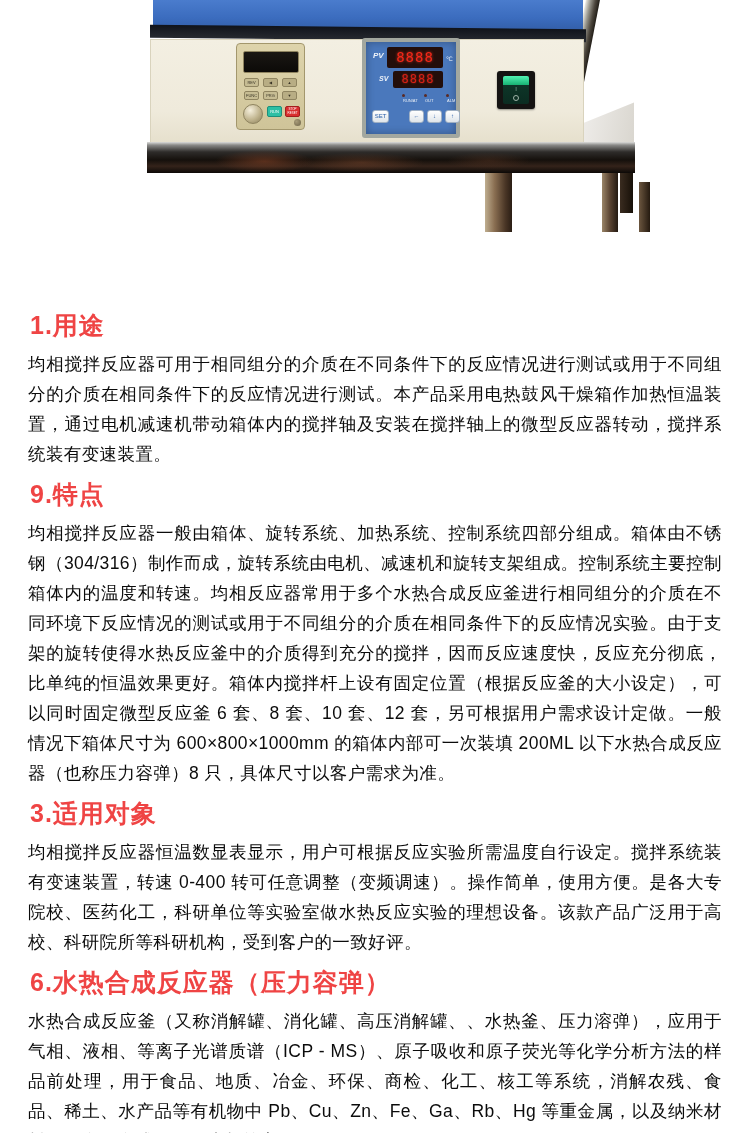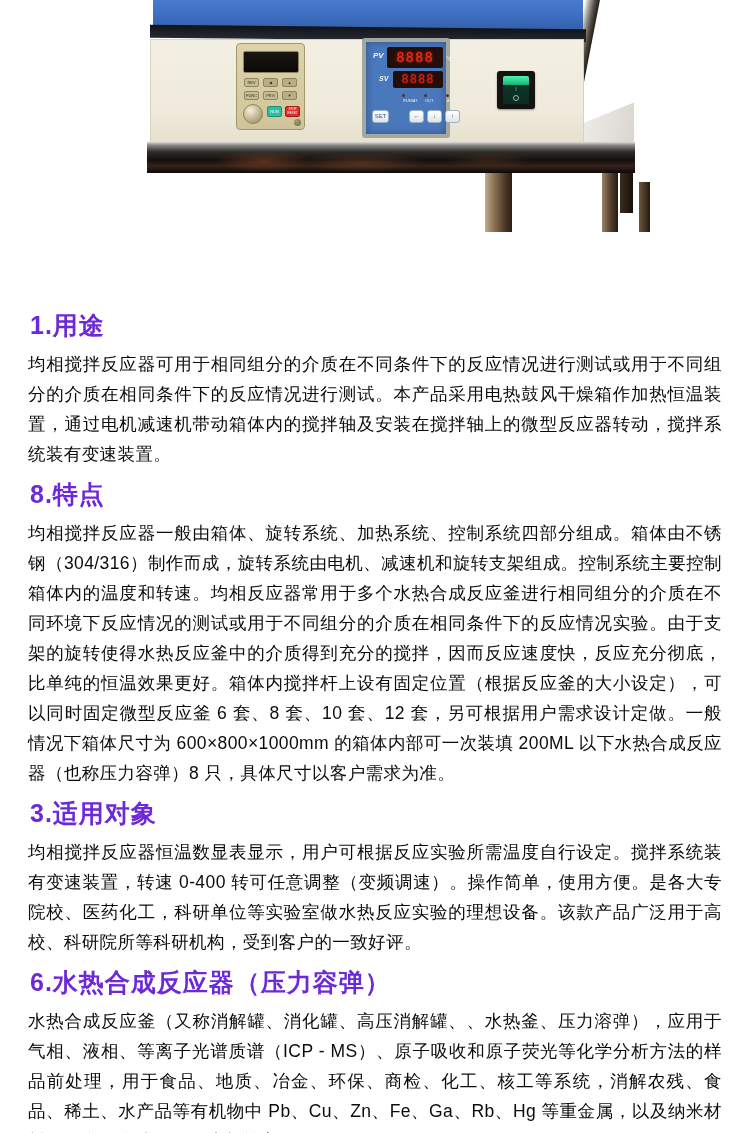--- a/index.html
+++ b/index.html
@@ -59,21 +59,21 @@
   .vfd-run { left:30px; top:62px; width:15px; height:11px; background:#2cbfa4;
     border:1px solid #1d8f7a; border-radius:2px; font-size:4px; line-height:9px;
     text-align:center; color:#fff; }
   .vfd-stop { left:48px; top:62px; width:15px; height:11px; background:#d92f2f;
     border:1px solid #a31d1d; border-radius:2px; font-size:3px; line-height:4px;
     text-align:center; color:#fff; overflow:hidden; }
   .vfd-logo { right:3px; bottom:3px; width:7px; height:7px; border-radius:50%;
     background:radial-gradient(circle at 35% 35%,#a89c78,#6e6448); }
 
   
-  .tc { left:362px; top:38px; width:88px; height:100px;
+  .tc { left:362px; top:38px; width:98px; height:100px;
     background:#4a78bc; border:4px solid #a2a79f; border-radius:3px;
     box-shadow:inset 0 0 8px rgba(0,0,0,.3); }
   .tc-pv-label { left:7px; top:9px; font-size:8px; font-weight:bold; color:#eef3fa; font-style:italic; }
   .tc-pv { left:21px; top:5px; width:56px; height:21px; background:#230e0a; border-radius:2px;
     color:#f32718; font-family:"DejaVu Sans Mono",monospace; font-size:14px; line-height:21px;
     text-align:center; letter-spacing:1px; text-shadow:0 0 3px rgba(255,60,40,.8); }
   .tc-unit { left:80px; top:13px; font-size:6px; color:#f0f4fa; }
   .tc-sv-label { left:13px; top:33px; font-size:7px; font-weight:bold; color:#eef3fa; font-style:italic; }
   .tc-sv { left:27px; top:29px; width:50px; height:17px; background:#230e0a; border-radius:2px;
     color:#d81f14; font-family:"DejaVu Sans Mono",monospace; font-size:12px; line-height:17px;
@@ -95,21 +95,21 @@
   .sw-rocker { left:6px; top:5px; width:26px; height:28px; border-radius:2px;
     background:linear-gradient(180deg,#0f criticize;) ;
     background:linear-gradient(180deg,#0f3a2b 0%,#0b2c21 100%); }
   .sw-top { left:0; top:0; width:26px; height:9px; border-radius:2px 2px 0 0;
     background:linear-gradient(180deg,#52f2b2,#17b273); }
   .sw-i { left:0; top:10px; width:26px; text-align:center; font-size:6px; color:#7ea795; }
   .sw-o { left:10px; top:19px; width:6px; height:6px; border:1px solid #9fb3a8; border-radius:50%; }
 
   
   .content { position:absolute; left:0; top:236px; width:750px; padding:64px 28px 20px 28px; }
-  .section h2 { font-size:25px; font-weight:bold; color:#6d28d9; letter-spacing:1px;
+  .section h2 { font-size:25px; font-weight:bold; color:#ef4444; letter-spacing:1px;
     margin:9px 0 7px 2px; }
   .section p { font-size:17.5px; line-height:30px; text-align:justify; color:#0b0b0b;
     letter-spacing:0.4px; }
 </style>
 </head>
 <body>
 
 <div class="photo">
   <div class="diag-brace"></div>
   <div class="oven-box"></div>
@@ -168,21 +168,21 @@
     </div>
   </div>
 </div>
 
 <div class="content">
   <div class="section">
     <h2>1.用途</h2>
     <p>均相搅拌反应器可用于相同组分的介质在不同条件下的反应情况进行测试或用于不同组分的介质在相同条件下的反应情况进行测试。本产品采用电热鼓风干燥箱作加热恒温装置，通过电机减速机带动箱体内的搅拌轴及安装在搅拌轴上的微型反应器转动，搅拌系统装有变速装置。</p>
   </div>
   <div class="section">
-    <h2>8.特点</h2>
+    <h2>9.特点</h2>
     <p>均相搅拌反应器一般由箱体、旋转系统、加热系统、控制系统四部分组成。箱体由不锈钢（304/316）制作而成，旋转系统由电机、减速机和旋转支架组成。控制系统主要控制箱体内的温度和转速。均相反应器常用于多个水热合成反应釜进行相同组分的介质在不同环境下反应情况的测试或用于不同组分的介质在相同条件下的反应情况实验。由于支架的旋转使得水热反应釜中的介质得到充分的搅拌，因而反应速度快，反应充分彻底，比单纯的恒温效果更好。箱体内搅拌杆上设有固定位置（根据反应釜的大小设定），可以同时固定微型反应釜 6 套、8 套、10 套、12 套，另可根据用户需求设计定做。一般情况下箱体尺寸为 600×800×1000mm 的箱体内部可一次装填 200ML 以下水热合成反应器（也称压力容弹）8 只，具体尺寸以客户需求为准。</p>
   </div>
   <div class="section">
     <h2>3.适用对象</h2>
     <p>均相搅拌反应器恒温数显表显示，用户可根据反应实验所需温度自行设定。搅拌系统装有变速装置，转速 0-400 转可任意调整（变频调速）。操作简单，使用方便。是各大专院校、医药化工，科研单位等实验室做水热反应实验的理想设备。该款产品广泛用于高校、科研院所等科研机构，受到客户的一致好评。</p>
   </div>
   <div class="section">
     <h2>6.水热合成反应器（压力容弹）</h2>
     <p>水热合成反应釜（又称消解罐、消化罐、高压消解罐、、水热釜、压力溶弹），应用于气相、液相、等离子光谱质谱（ICP - MS）、原子吸收和原子荧光等化学分析方法的样品前处理，用于食品、地质、冶金、环保、商检、化工、核工等系统，消解农残、食品、稀土、水产品等有机物中 Pb、Cu、Zn、Fe、Ga、Rb、Hg 等重金属，以及纳米材料、化合物合成、晶体生长等方面。</p>
 

